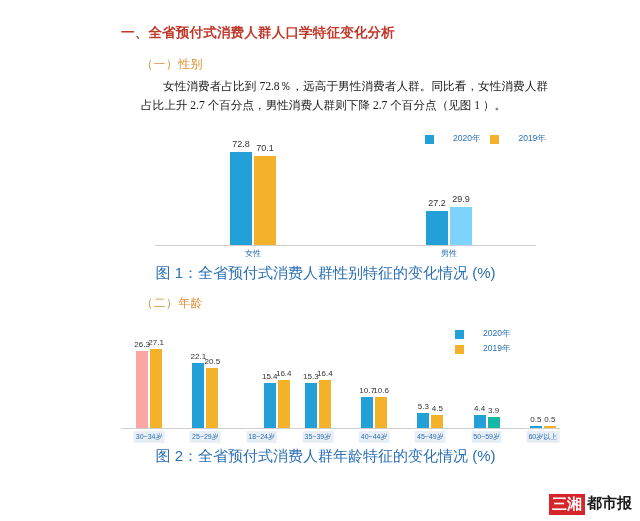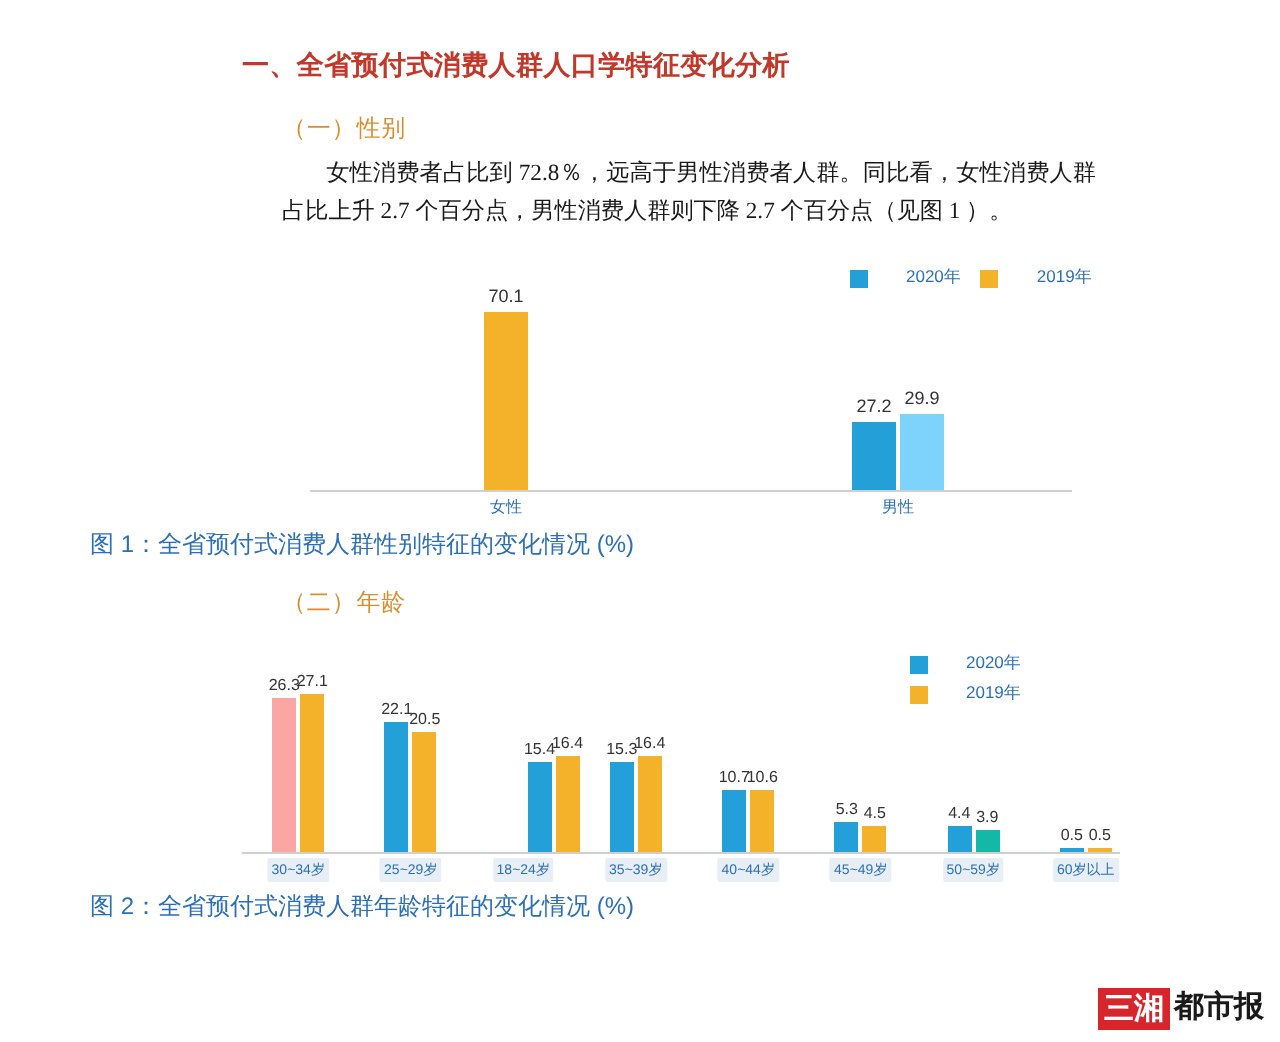--- a/index.html
+++ b/index.html
@@ -112,22 +112,23 @@
     top: 100%;
     left: 50%;
     transform: translateX(-50%);
     margin-top: 3px;
     font-size: 8px;
     color: #2b6fb5;
     font-family: "Liberation Sans", sans-serif;
     white-space: nowrap;
   }
   .caption {
-    color: #2b6fb5;
-    font-size: 12px;
+    text-align: center;
+    color: #2b6fb5;
+    font-size: 15px;
     margin-top: 18px;
     font-family: "Liberation Sans", sans-serif;
   }
   
   .chart2 .bar {
     width: 12px;
   }
   .chart2 .bar .vlabel {
     font-size: 8px;
     top: -11px;
@@ -179,20 +180,23 @@
           <span class="swatch" style="background: rgb(35, 160, 216);"></span>
           <span class="lbl">2020年</span>
         </div>
         <div class="item">
           <span class="swatch" style="background: rgb(243, 178, 41);"></span>
           <span class="lbl">2019年</span>
         </div>
       </div>
     <div class="chart-area" id="chart1">
         <div class="group" style="left: 0px; width: 196px;">
+          <div class="bar" style="height: 92.82px; background: rgb(35, 160, 216);">
+            <span class="vlabel">72.8</span>
+          </div>
           <div class="bar" style="height: 89.3775px; background: rgb(243, 178, 41);">
             <span class="vlabel">70.1</span>
           </div>
           <span class="cat-label">女性</span>
         </div>
         <div class="group" style="left: 196px; width: 196px;">
           <div class="bar" style="height: 34.68px; background: rgb(35, 160, 216);">
             <span class="vlabel">27.2</span>
           </div>
           <div class="bar" style="height: 38.1225px; background: #7dd3fc;">

